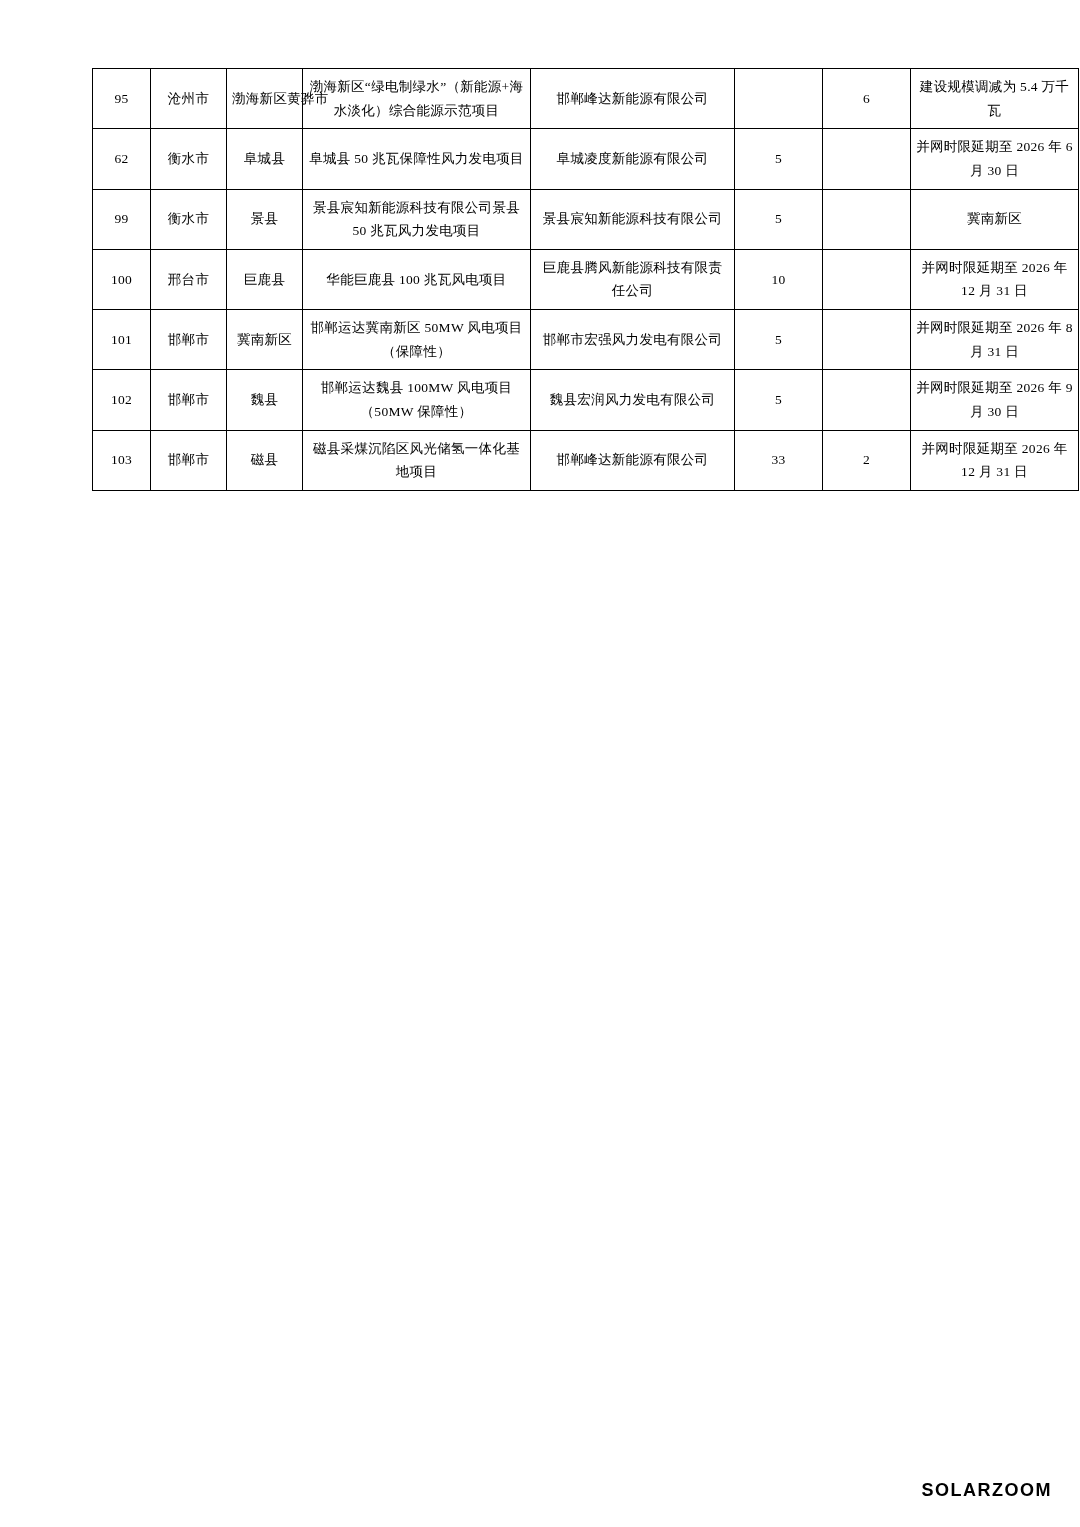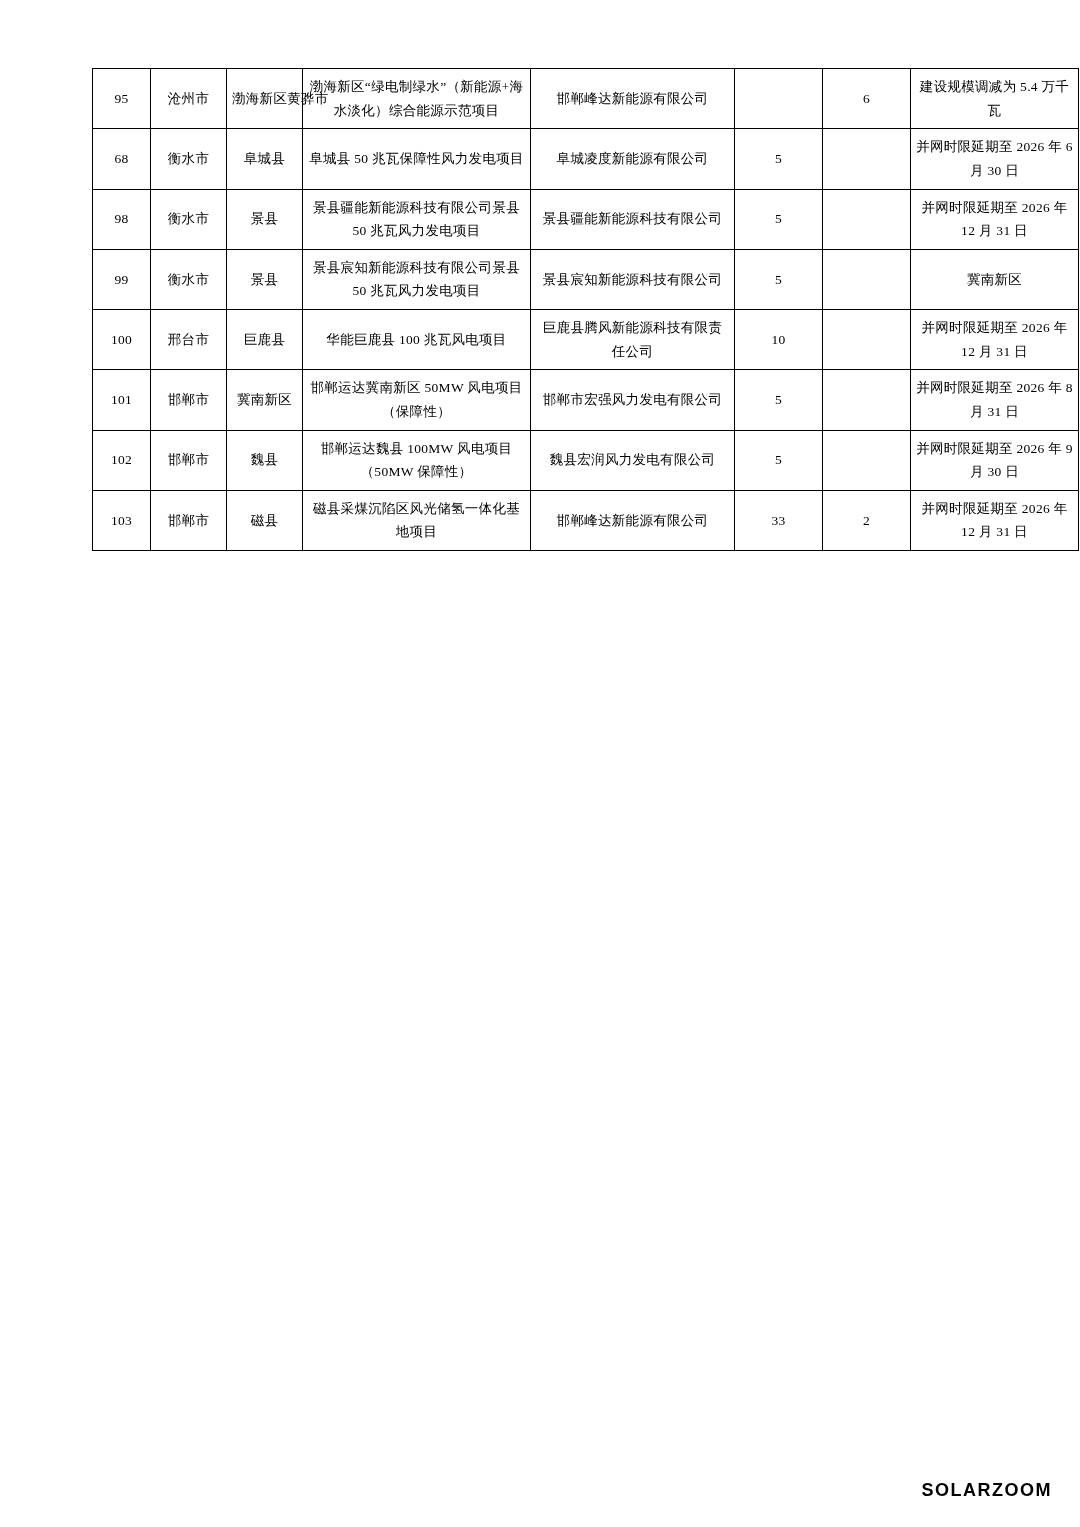--- a/index.html
+++ b/index.html
@@ -93,41 +93,31 @@
           <td class="cell-city">沧州市</td>
           <td class="cell-county">渤海新区黄骅市</td>
           <td class="cell-project">渤海新区“绿电制绿水”（新能源+海水淡化）综合能源示范项目</td>
           <td class="cell-company">邯郸峰达新能源有限公司</td>
           <td class="cell-cap1"></td>
           <td class="cell-cap2">6</td>
           <td class="cell-remark">建设规模调减为 5.4 万千瓦</td>
         </tr>
 
         <tr>
-          <td class="cell-no">68</td>
+          <td class="cell-no">62</td>
           <td class="cell-city">衡水市</td>
           <td class="cell-county">阜城县</td>
           <td class="cell-project">阜城县 50 兆瓦保障性风力发电项目</td>
           <td class="cell-company">阜城凌度新能源有限公司</td>
           <td class="cell-cap1">5</td>
           <td class="cell-cap2"></td>
           <td class="cell-remark">并网时限延期至 2026 年 6 月 30 日</td>
         </tr>
 
 
-        <tr>
-          <td class="cell-no">98</td>
-          <td class="cell-city">衡水市</td>
-          <td class="cell-county">景县</td>
-          <td class="cell-project">景县疆能新能源科技有限公司景县 50 兆瓦风力发电项目</td>
-          <td class="cell-company">景县疆能新能源科技有限公司</td>
-          <td class="cell-cap1">5</td>
-          <td class="cell-cap2"></td>
-          <td class="cell-remark">并网时限延期至 2026 年 12 月 31 日</td>
-        </tr>
 
         <tr>
           <td class="cell-no">99</td>
           <td class="cell-city">衡水市</td>
           <td class="cell-county">景县</td>
           <td class="cell-project">景县宸知新能源科技有限公司景县 50 兆瓦风力发电项目</td>
           <td class="cell-company">景县宸知新能源科技有限公司</td>
           <td class="cell-cap1">5</td>
           <td class="cell-cap2"></td>
           <td class="cell-remark">冀南新区</td>

